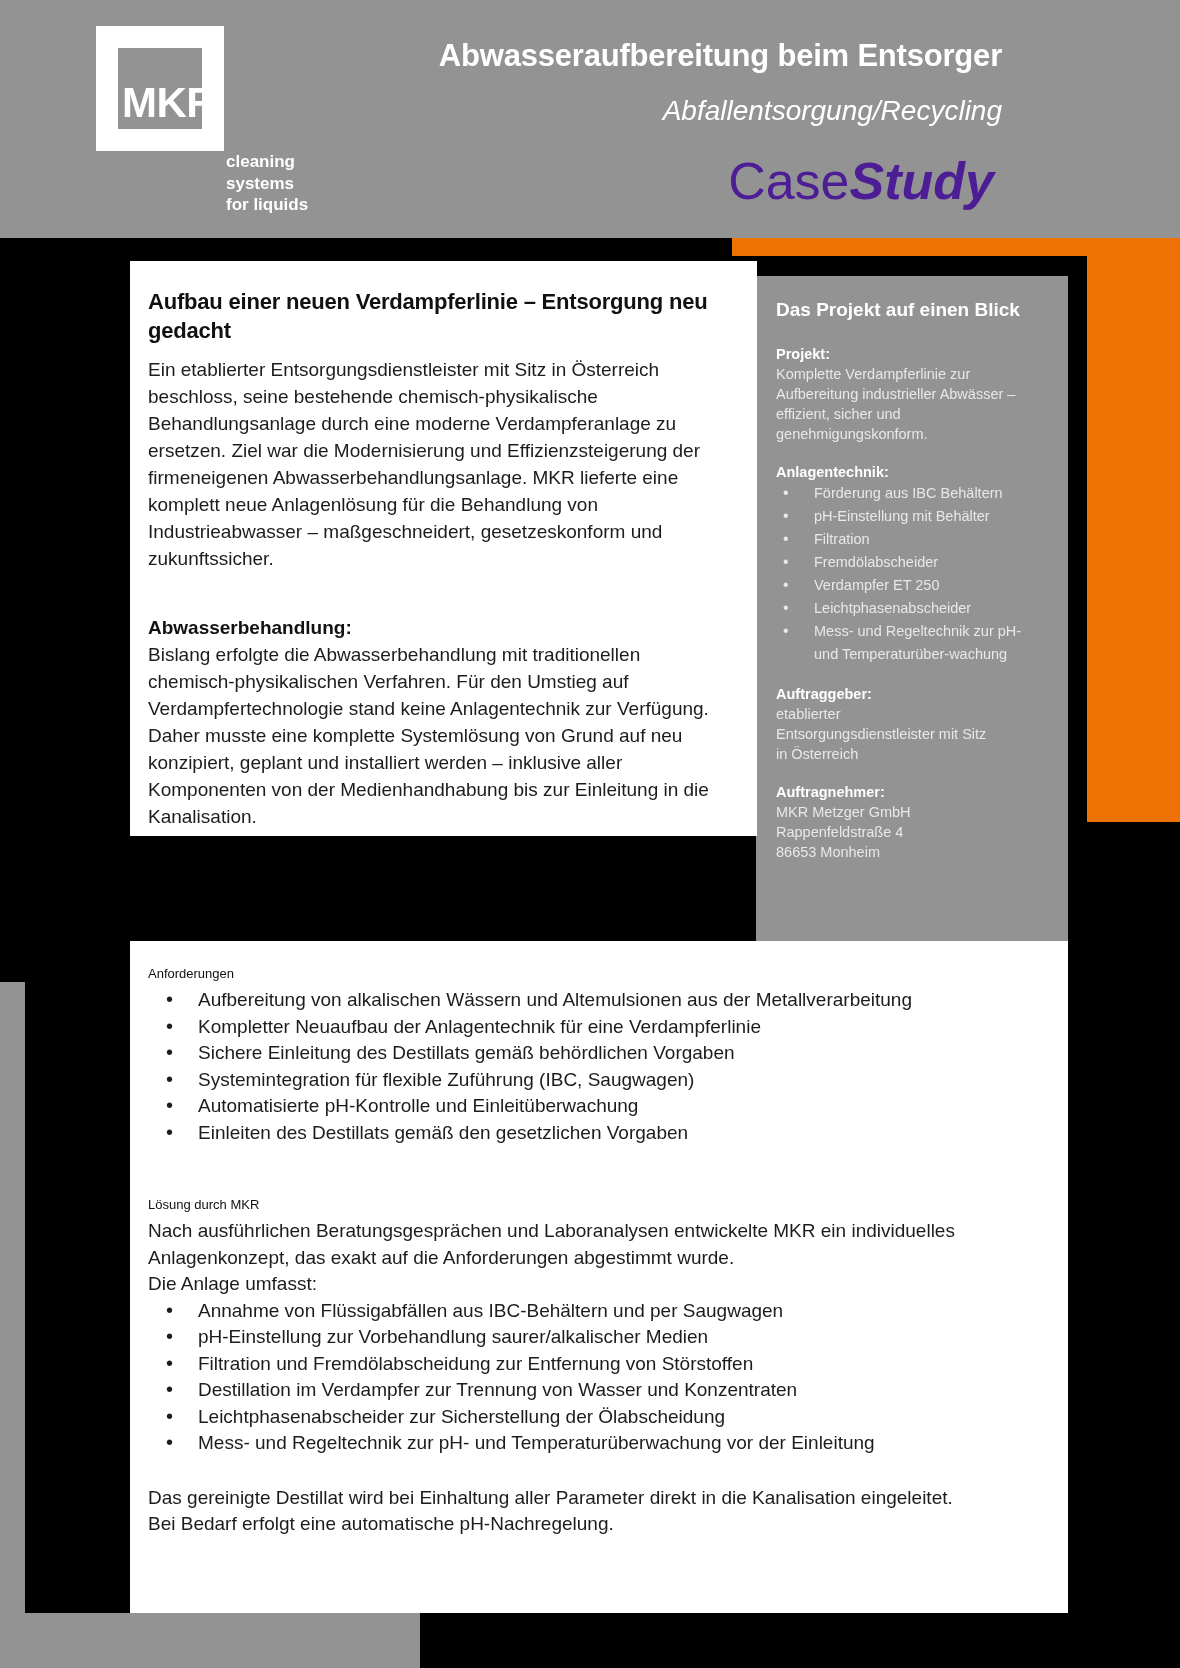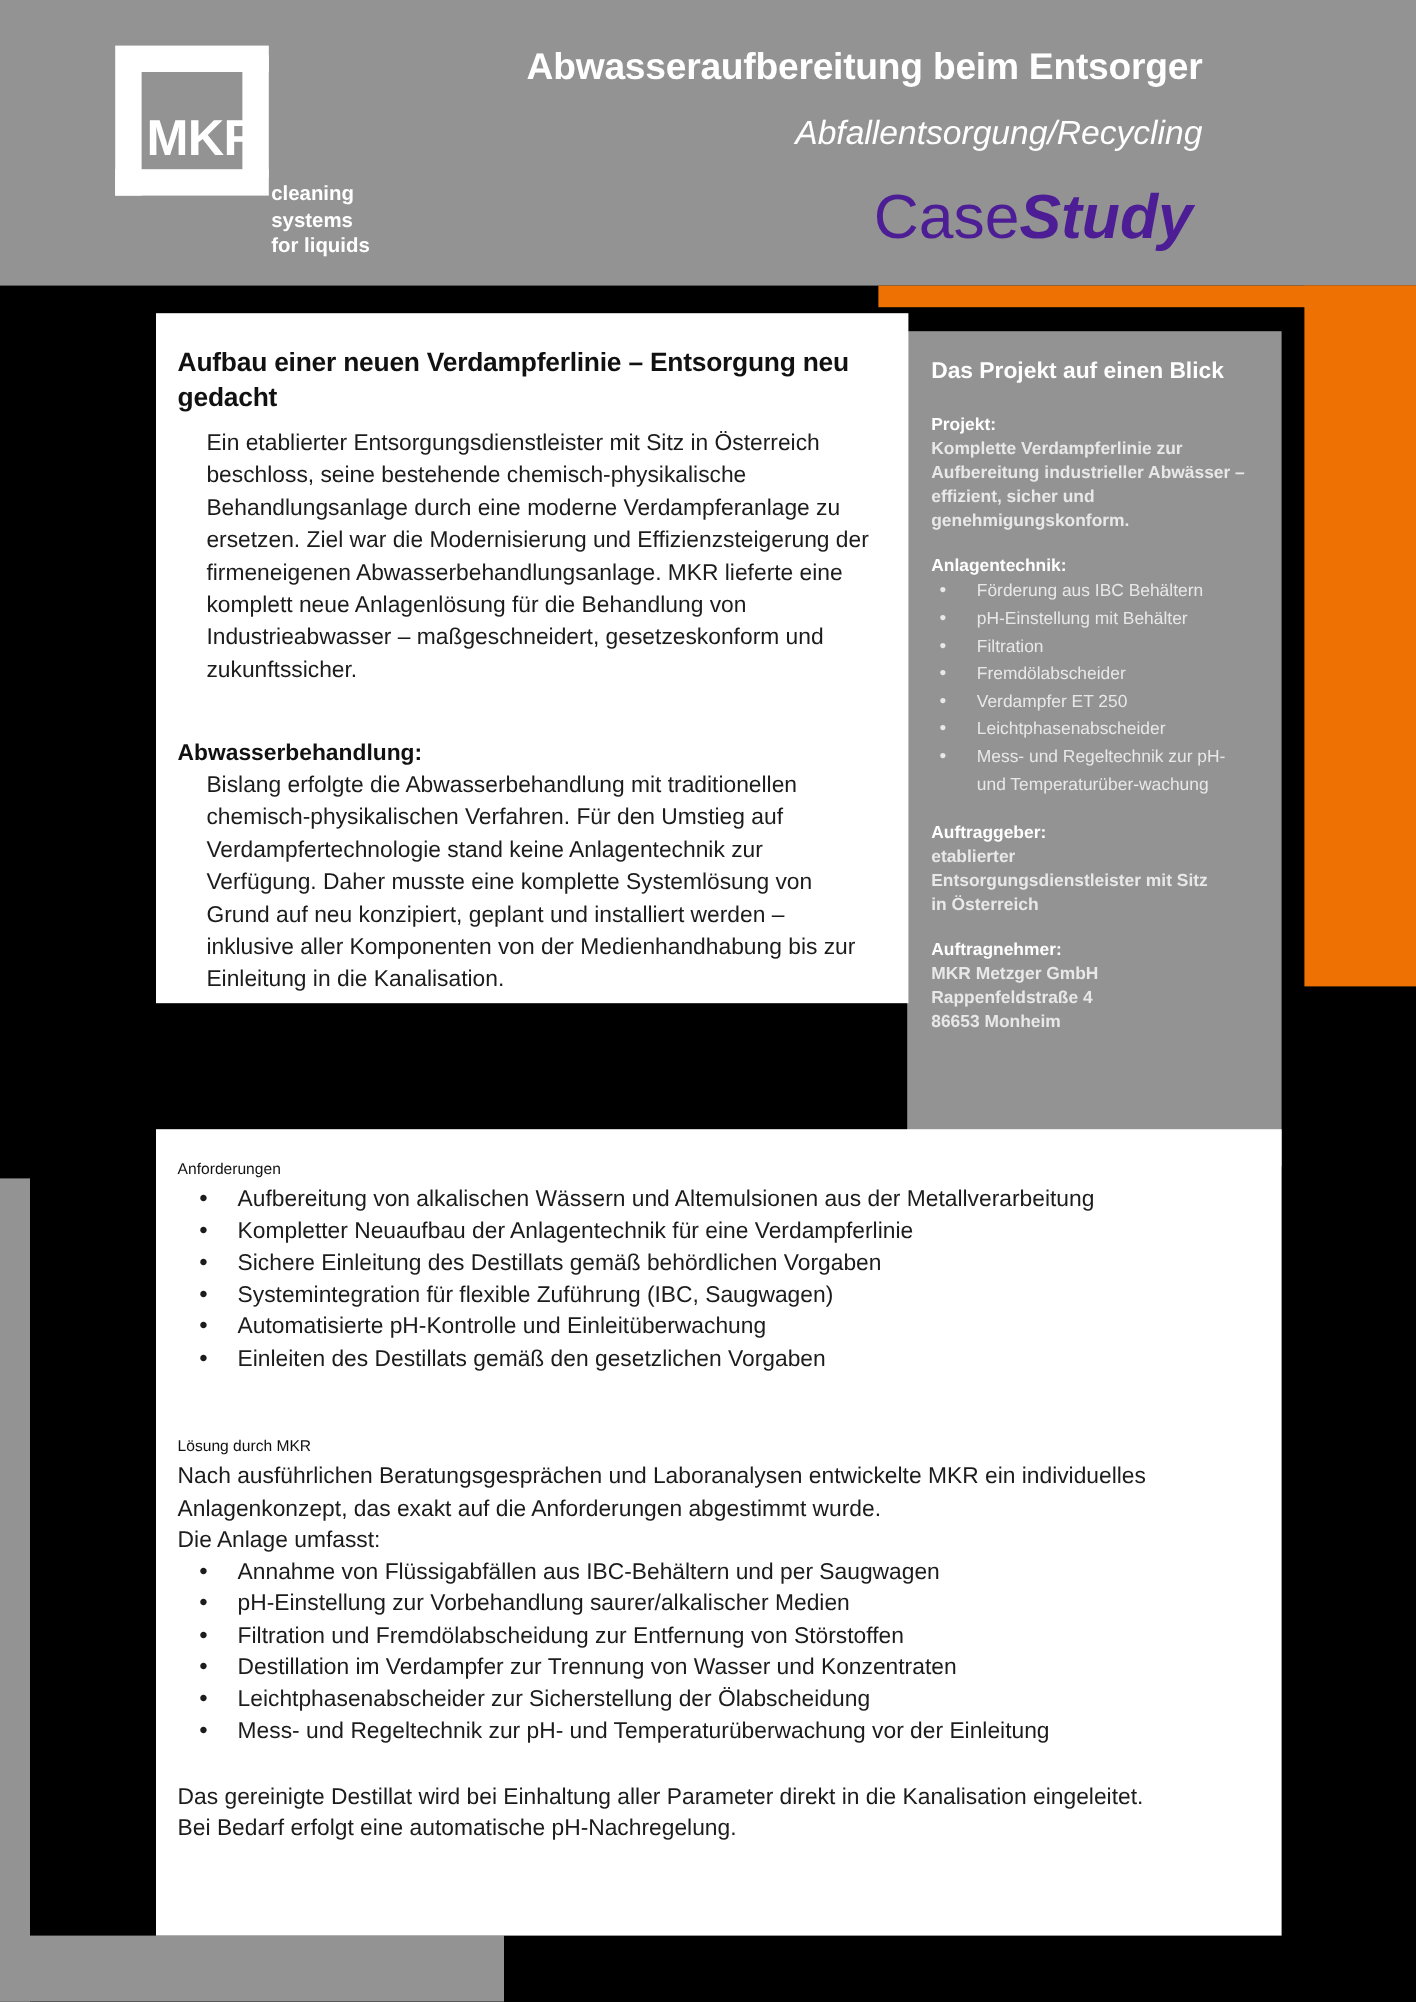--- a/index.html
+++ b/index.html
@@ -24,21 +24,21 @@
     background: #939393;
   }
 
   .logo-block {
     position: absolute;
     left: 96px; top: 22px;
     width: 230px; height: 195px;
   }
   .logo-mark {
     position: absolute;
-    left: 0; top: 16px;
+    left: 0; top: 4px;
     width: 128px; height: 125px;
   }
   .logo-mark .bar-top {
     position: absolute; left: 0; top: 0;
     width: 128px; height: 22px; background: #ffffff;
   }
   .logo-mark .bar-left {
     position: absolute; left: 0; top: 22px;
     width: 22px; height: 103px; background: #ffffff;
   }
@@ -151,21 +151,20 @@
     font-size: 14.5px;
     font-weight: bold;
     line-height: 20px;
     color: #ffffff;
   }
   .sb-text {
     font-size: 14.5px;
     line-height: 20px;
     color: #e8e8e8;
     white-space: pre-line;
-    font-weight: bold;
   }
   .sb-gap { height: 18px; }
   .sb-list {
     list-style: none;
     margin: 0; padding: 0;
   }
   .sb-list li {
     position: relative;
     font-size: 14.5px;
     line-height: 23px;
@@ -193,21 +192,20 @@
     font-weight: bold;
     line-height: 29px;
     color: #111111;
     letter-spacing: -0.2px;
     margin-bottom: 11px;
   }
   .card-para {
     font-size: 19px;
     line-height: 27px;
     color: #1c1c1c;
-    margin-left: 24px;
   }
   .sub-heading {
     font-size: 19px;
     font-weight: bold;
     line-height: 27px;
     color: #111111;
     margin-top: 42px;
   }
 
   

